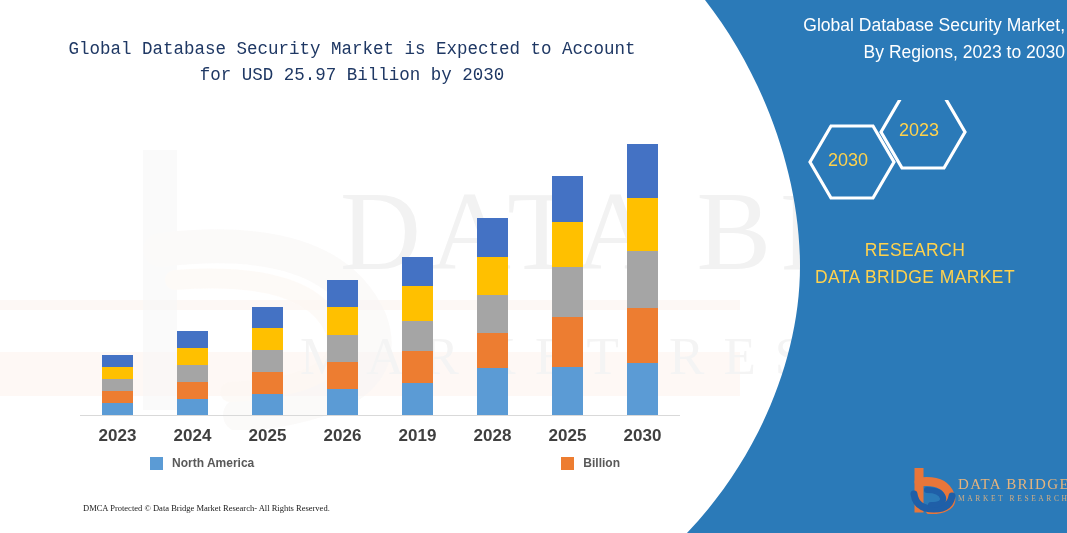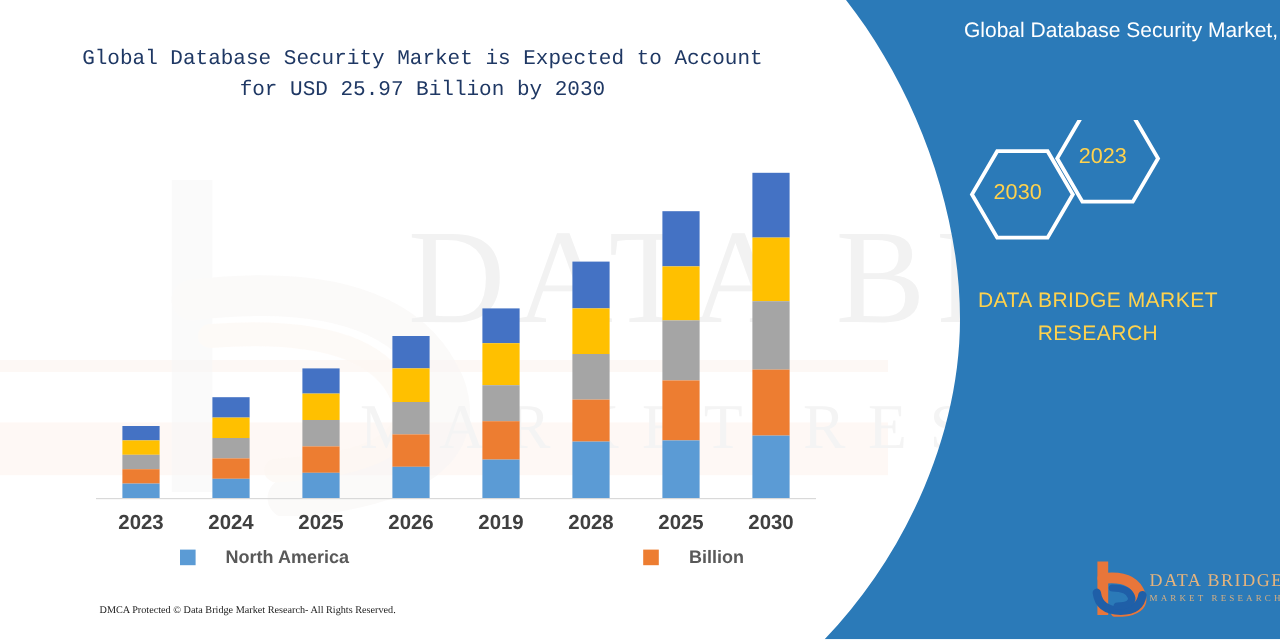--- a/index.html
+++ b/index.html
@@ -131,25 +131,24 @@
     position: absolute;
     left: 150px; top: 456px;
     width: 470px;
     display: flex;
     justify-content: space-between;
     align-items: center;
   }
   .legend-item { display: flex; align-items: center; gap: 9px; }
   .legend-swatch { width: 13px; height: 13px; display: inline-block; }
   .legend-text {
-    font-size: 15px;
+    font-size: 12px;
     font-weight: bold;
     color: #595959;
     font-family: "Liberation Sans", sans-serif;
-    margin-left: 16px;
   }
 
   .footer {
     position: absolute;
     left: 83px; top: 503px;
     width: 610px;
     display: flex;
     justify-content: flex-start;
     align-items: center;
   }
@@ -343,36 +342,37 @@
     <div class="footer-text">DMCA Protected © Data Bridge Market Research-  All Rights Reserved.</div>
   </div>
 
   <svg class="blue-panel" viewBox="0 0 1067 533" preserveAspectRatio="none">
     <path id="panelShape" d="M705,0 C 760,70 800,170 800,266 C 800,362 755,462 687,533 L1067,533 L1067,0 Z" fill="#2b7ab8"></path>
   </svg>
 
   <div class="panel-content">
     <div class="panel-title">
       <div>Global Database Security Market,</div>
+      <div>By Regions, 2023 to 2030</div>
     </div>
 
     <div class="hex-group">
       <svg viewBox="0 0 270 125" width="270" height="125">
 
         <polygon points="30,62 51,26 93,26 114,62 93,98 51,98" fill="none" stroke="#ffffff" stroke-width="3.2"></polygon>
 
         <polygon points="101,32 122,-4 164,-4 185,32 164,68 122,68" fill="none" stroke="#ffffff" stroke-width="3.2"></polygon>
       </svg>
       <div class="hex-label" style="left:48px; top:50px;">2030</div>
       <div class="hex-label" style="left:119px; top:20px;">2023</div>
     </div>
 
     <div class="brand-name">
+      <div>RESEARCH</div>
       <div>DATA BRIDGE MARKET</div>
-      <div>RESEARCH</div>
     </div>
 
     <div class="logo">
       <svg viewBox="0 0 48 46" width="48" height="46">
         <path d="M9 4 L9 40" stroke="#e8763a" stroke-width="9" fill="none" stroke-linecap="square"></path>
         <path d="M9 14 Q 34 11 40 27 Q 45 41 20 42" stroke="#e8763a" stroke-width="9" fill="none" stroke-linecap="round"></path>
         <path d="M4 26 Q 6 41 24 41 Q 40 41 42 28" stroke="#1f5fa8" stroke-width="7" fill="none" stroke-linecap="round"></path>
         <path d="M17 22 Q 31 22 33 30 Q 34 37 21 37" stroke="#1f5fa8" stroke-width="6" fill="none" stroke-linecap="round"></path>
       </svg>
       <div class="logo-text l1">DATA BRIDGE</div>

